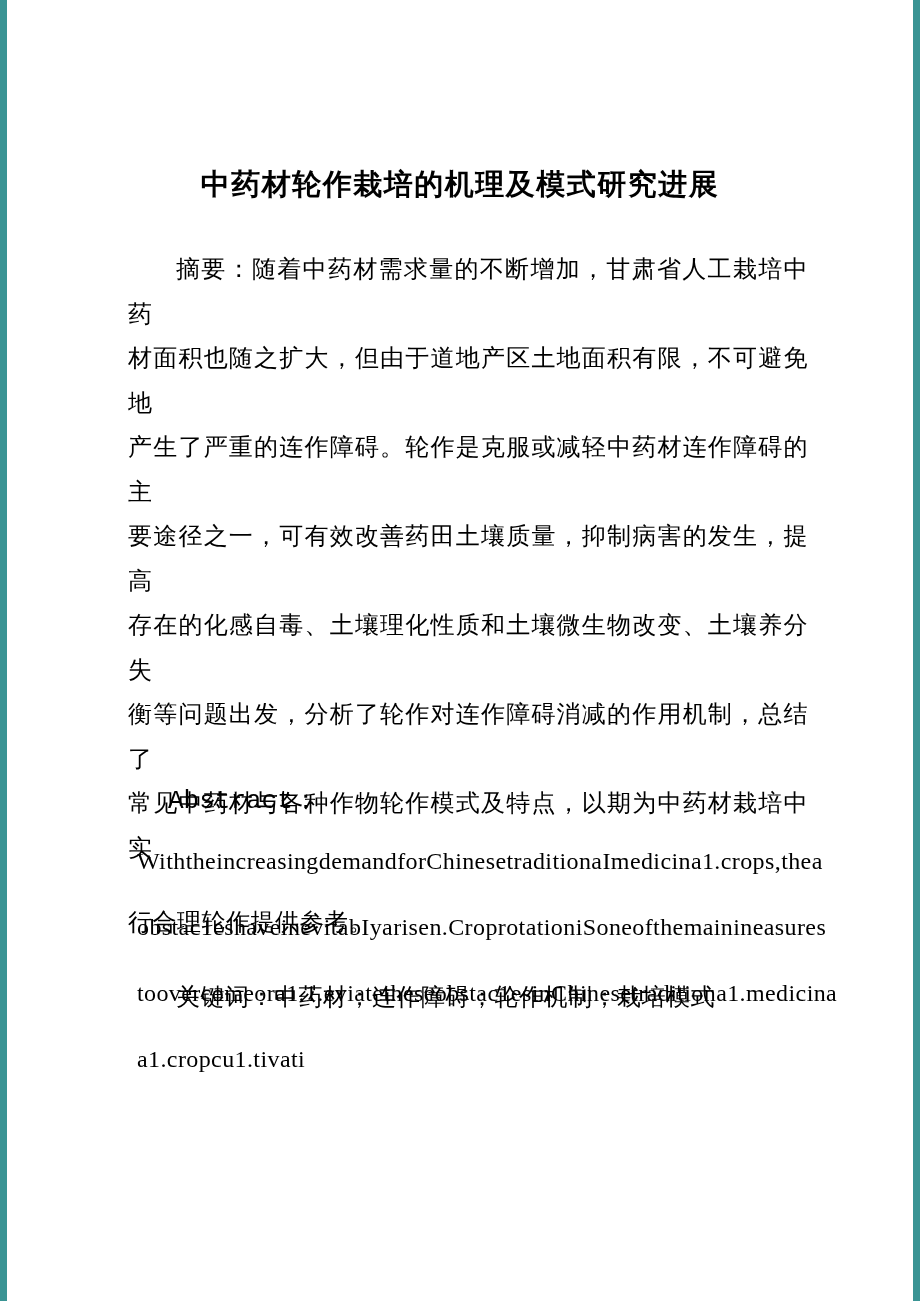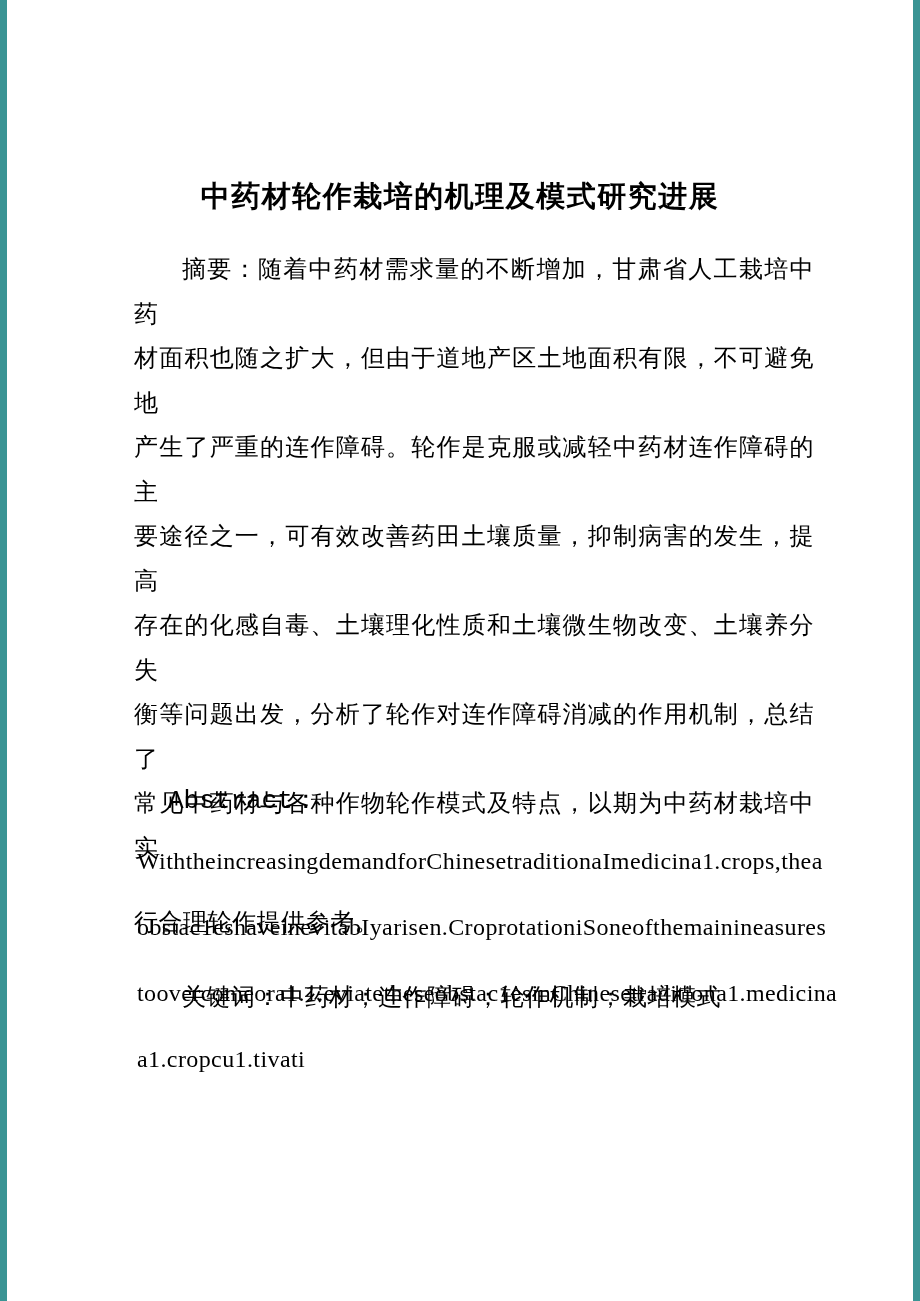--- a/index.html
+++ b/index.html
@@ -31,33 +31,33 @@
     top: 0;
     width: 680px;
     height: 1301px;
   }
 
   .doc-title {
     position: absolute;
     top: 165px;
     left: 0;
     right: 0;
-    margin: 12px;
+    margin: 0;
     text-align: center;
     font-family: "DejaVu Sans", sans-serif;
     font-size: 29px;
     font-weight: bold;
     letter-spacing: 1.5px;
     white-space: nowrap;
   }
 
   .cn-block {
     position: absolute;
     top: 247px;
-    left: 14px;
+    left: 8px;
     width: 680px;
   }
   .cn-line {
     margin: 0;
     font-family: "DejaVu Sans", sans-serif;
     font-size: 24px;
     line-height: 44.5px;
     letter-spacing: 0.5px;
     text-align: justify;
     text-align-last: justify;

